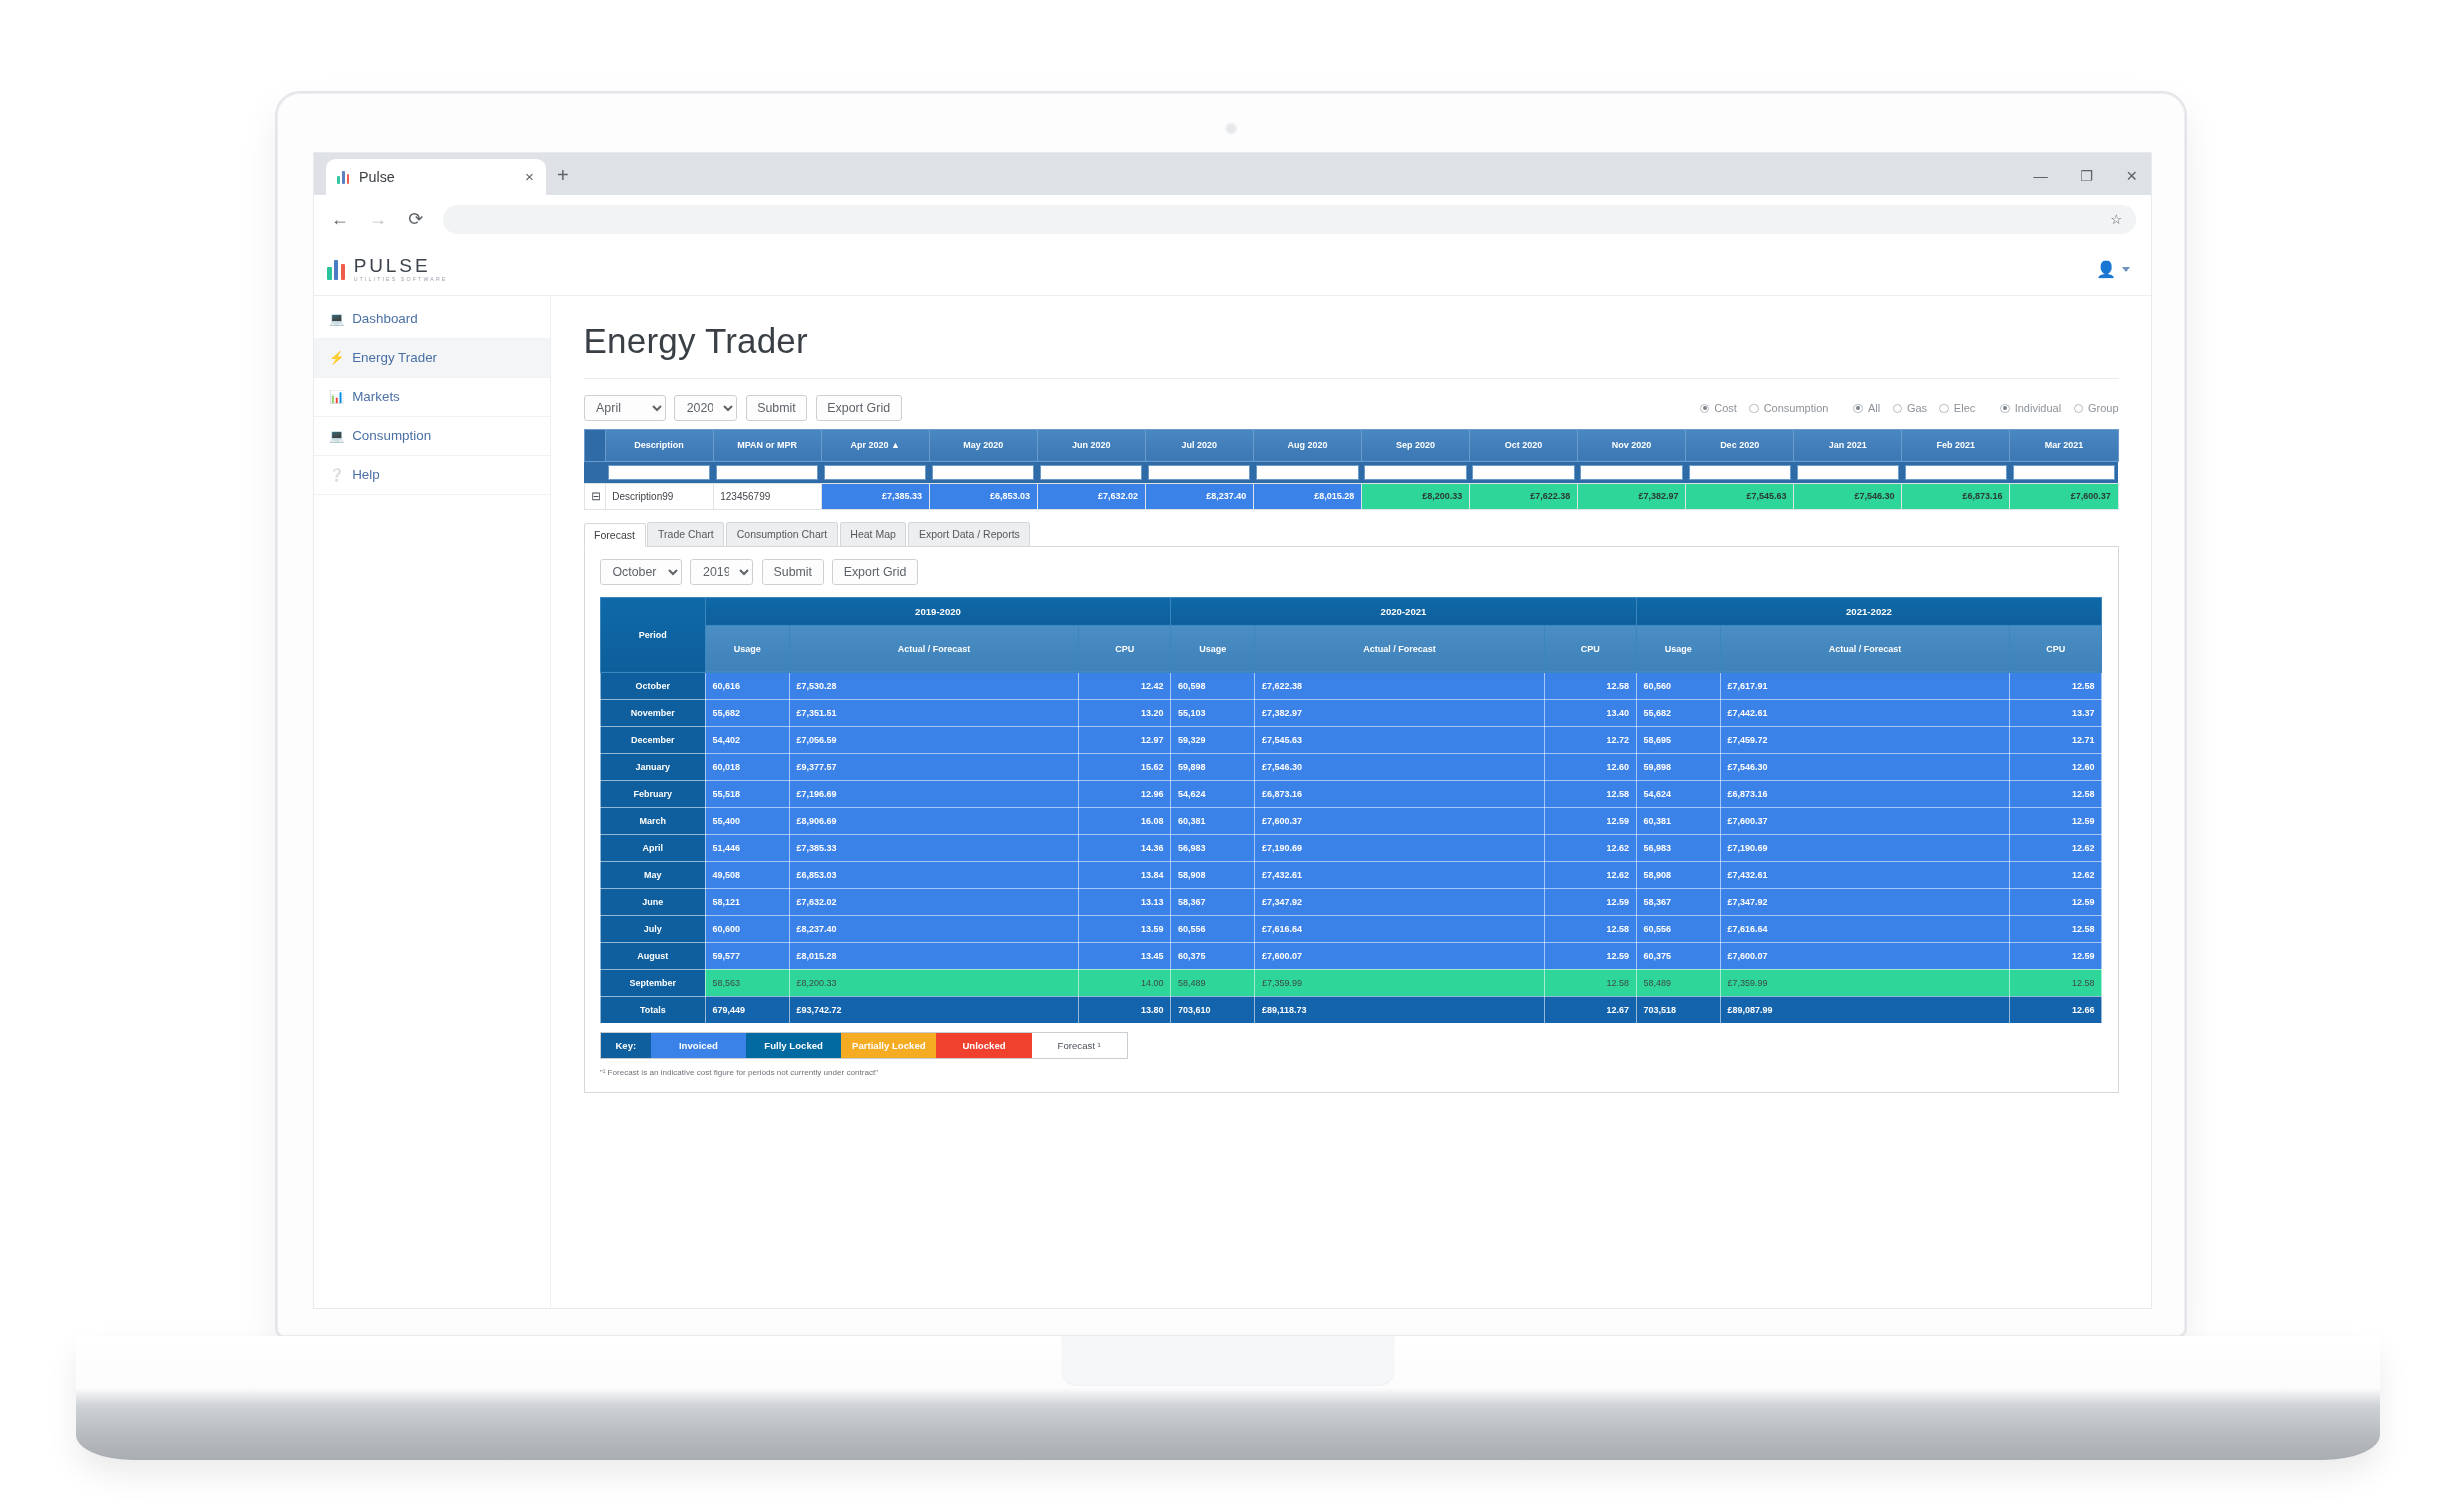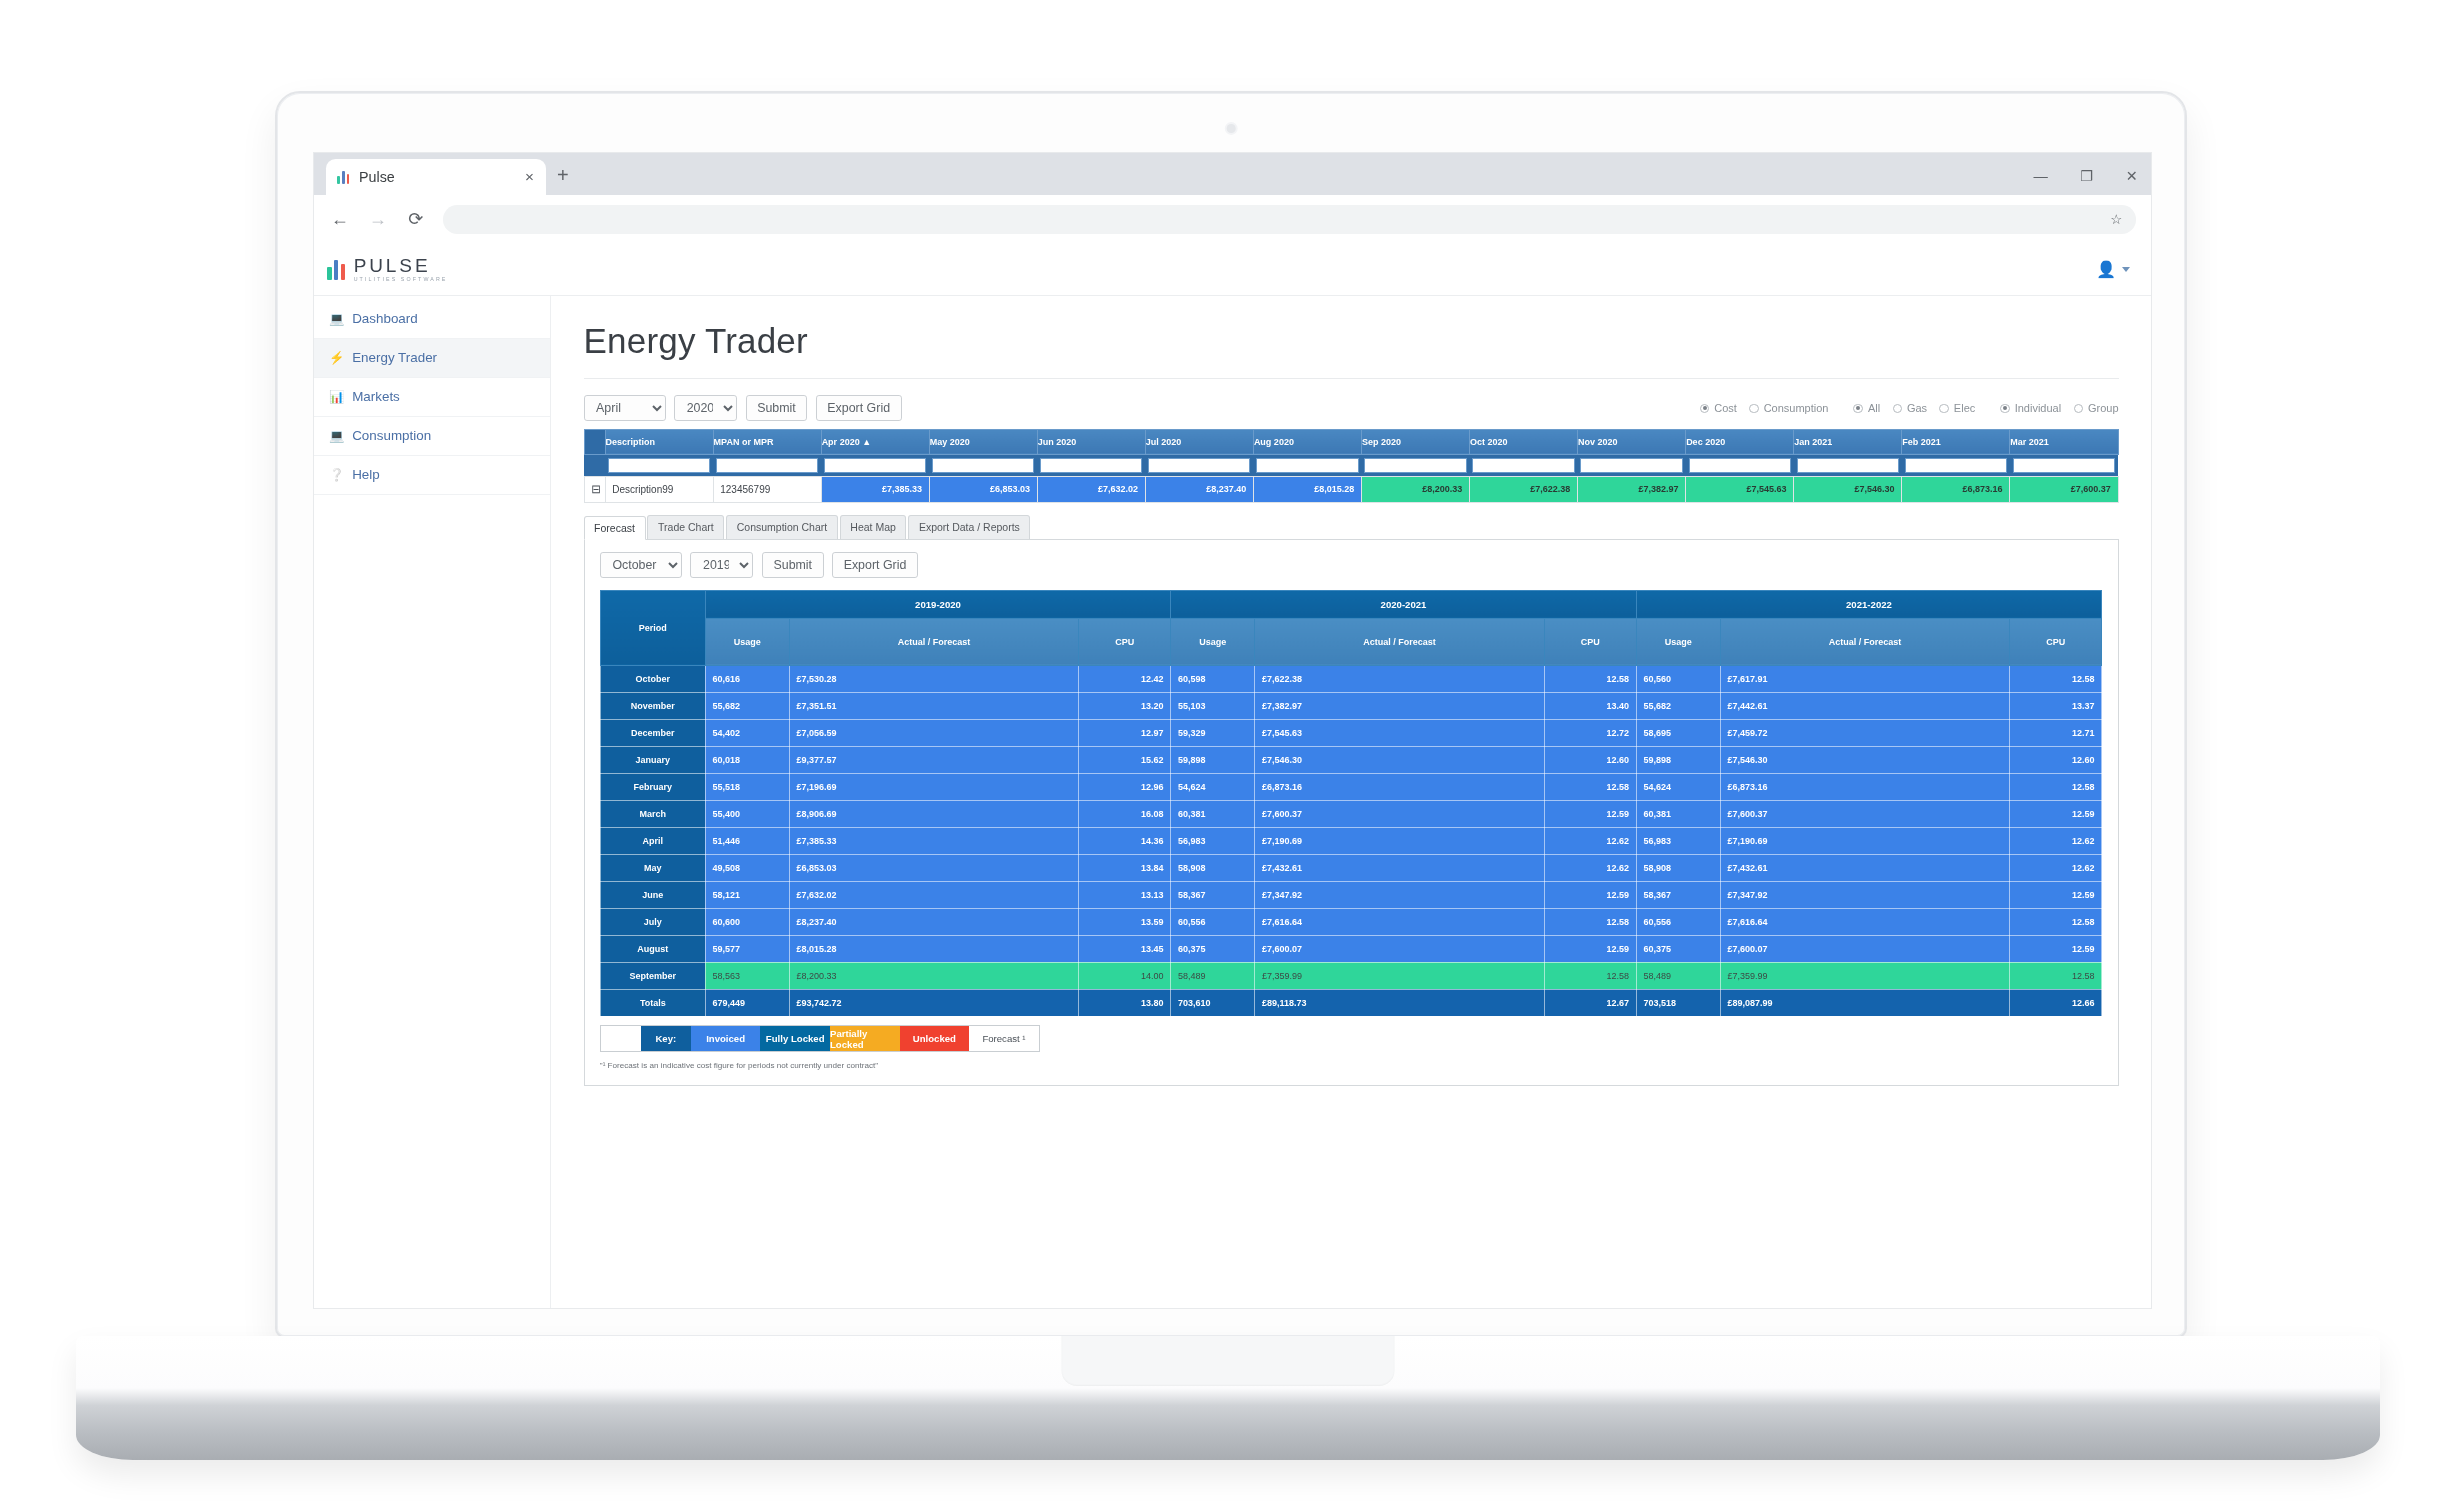--- a/index.html
+++ b/index.html
@@ -127,22 +127,22 @@
   .rgroup { display: flex; align-items: center; gap: 12.4px; }
   .ropt { display: flex; align-items: center; gap: 4.8px; cursor: pointer; }
   .rdot { width: 9.6px; height: 9.6px; border-radius: 50%; border: 1px solid #b6bbc0; background: #fff; position: relative; }
   .rdot.on::after { content: ""; position: absolute; inset: 1.9px; border-radius: 50%; background: #7c8289; }
 
   table { border-collapse: collapse; table-layout: fixed; }
 
   #outer-grid { width: 100%; margin-top: 7.6px; font-size: 9.6px; }
   #outer-grid th {
     background: linear-gradient(180deg,#4a88c2 0%,#3c78b4 100%);
-    color: #fff; font-size: 9px; font-weight: bold; height: 25px;
-    border: 1px solid #6a9bcb; text-align: left;
+    color: #fff; font-size: 9px; font-weight: bold; height: 32px;
+    border: 1px solid #6a9bcb; text-align: center;
   }
   #outer-grid th.corner { width: 21px; background: #2f6ba6; }
   #outer-grid td.filtercell { background: #2f6ba6; padding: 2.9px; height: 21px; }
   #outer-grid td.filtercell input {
     width: 100%; height: 15.3px; border: 1px solid #6a9bcb; background: #fff;
   }
   #outer-grid td.fcorner { background: #2f6ba6; }
   #outer-grid td.dcell { height: 26px; padding: 0 6.7px; border: 1px solid #dfe3e6; }
   #outer-grid td.exp { background: #fff; color: #4b5057; text-align: center; font-size: 11.5px; }
   #outer-grid td.desc { background: #fff; color: #3f444a; font-size: 10px; }
@@ -175,21 +175,21 @@
   td.permo { background: #0f5f9e; color: #fff; font-weight: bold; text-align: center; }
   td.u { text-align: left; margin-top: 10px; }
   td.af { text-align: left; }
   td.cpu { text-align: right; }
   tr.inv td.u, tr.inv td.af, tr.inv td.cpu { background: #3b82e8; color: #fff; font-weight: bold; }
   td.gr { background: #2fd69a; color: #3d4a45; }
   tr.totals td { background: #1463ad; color: #fff; font-weight: bold; height: 28px; }
   tr.totals td.permo { background: #0f5f9e; }
 
   
-  #keyrow { display: flex; margin-top: 8.6px; font-size: 9.6px; font-weight: bold; width: 440px; border: 1px solid #c9ced2; padding-left: 40px; }
+  #keyrow { display: flex; margin-top: 8.6px; font-size: 9.6px; font-weight: bold; width: 528px; border: 1px solid #c9ced2; }
   .keycell { height: 25px; display: flex; align-items: center; justify-content: center; flex: 1; }
   .keycell.lbl { background: #0f5f9e; color: #fff; width: 50px; flex: 0 0 50px; }
   .keycell.inv { background: #3b82e8; color: #fff; }
   .keycell.full { background: #0369a1; color: #fff; }
   .keycell.part { background: #f5ab22; color: #fff; }
   .keycell.unl { background: #f0412f; color: #fff; }
   .keycell.fore { background: #fff; color: #4b5158; font-weight: normal; }
   #footnote { margin-top: 8.6px; font-size: 8.1px; color: #6d7278; }
 </style>
 </head>

